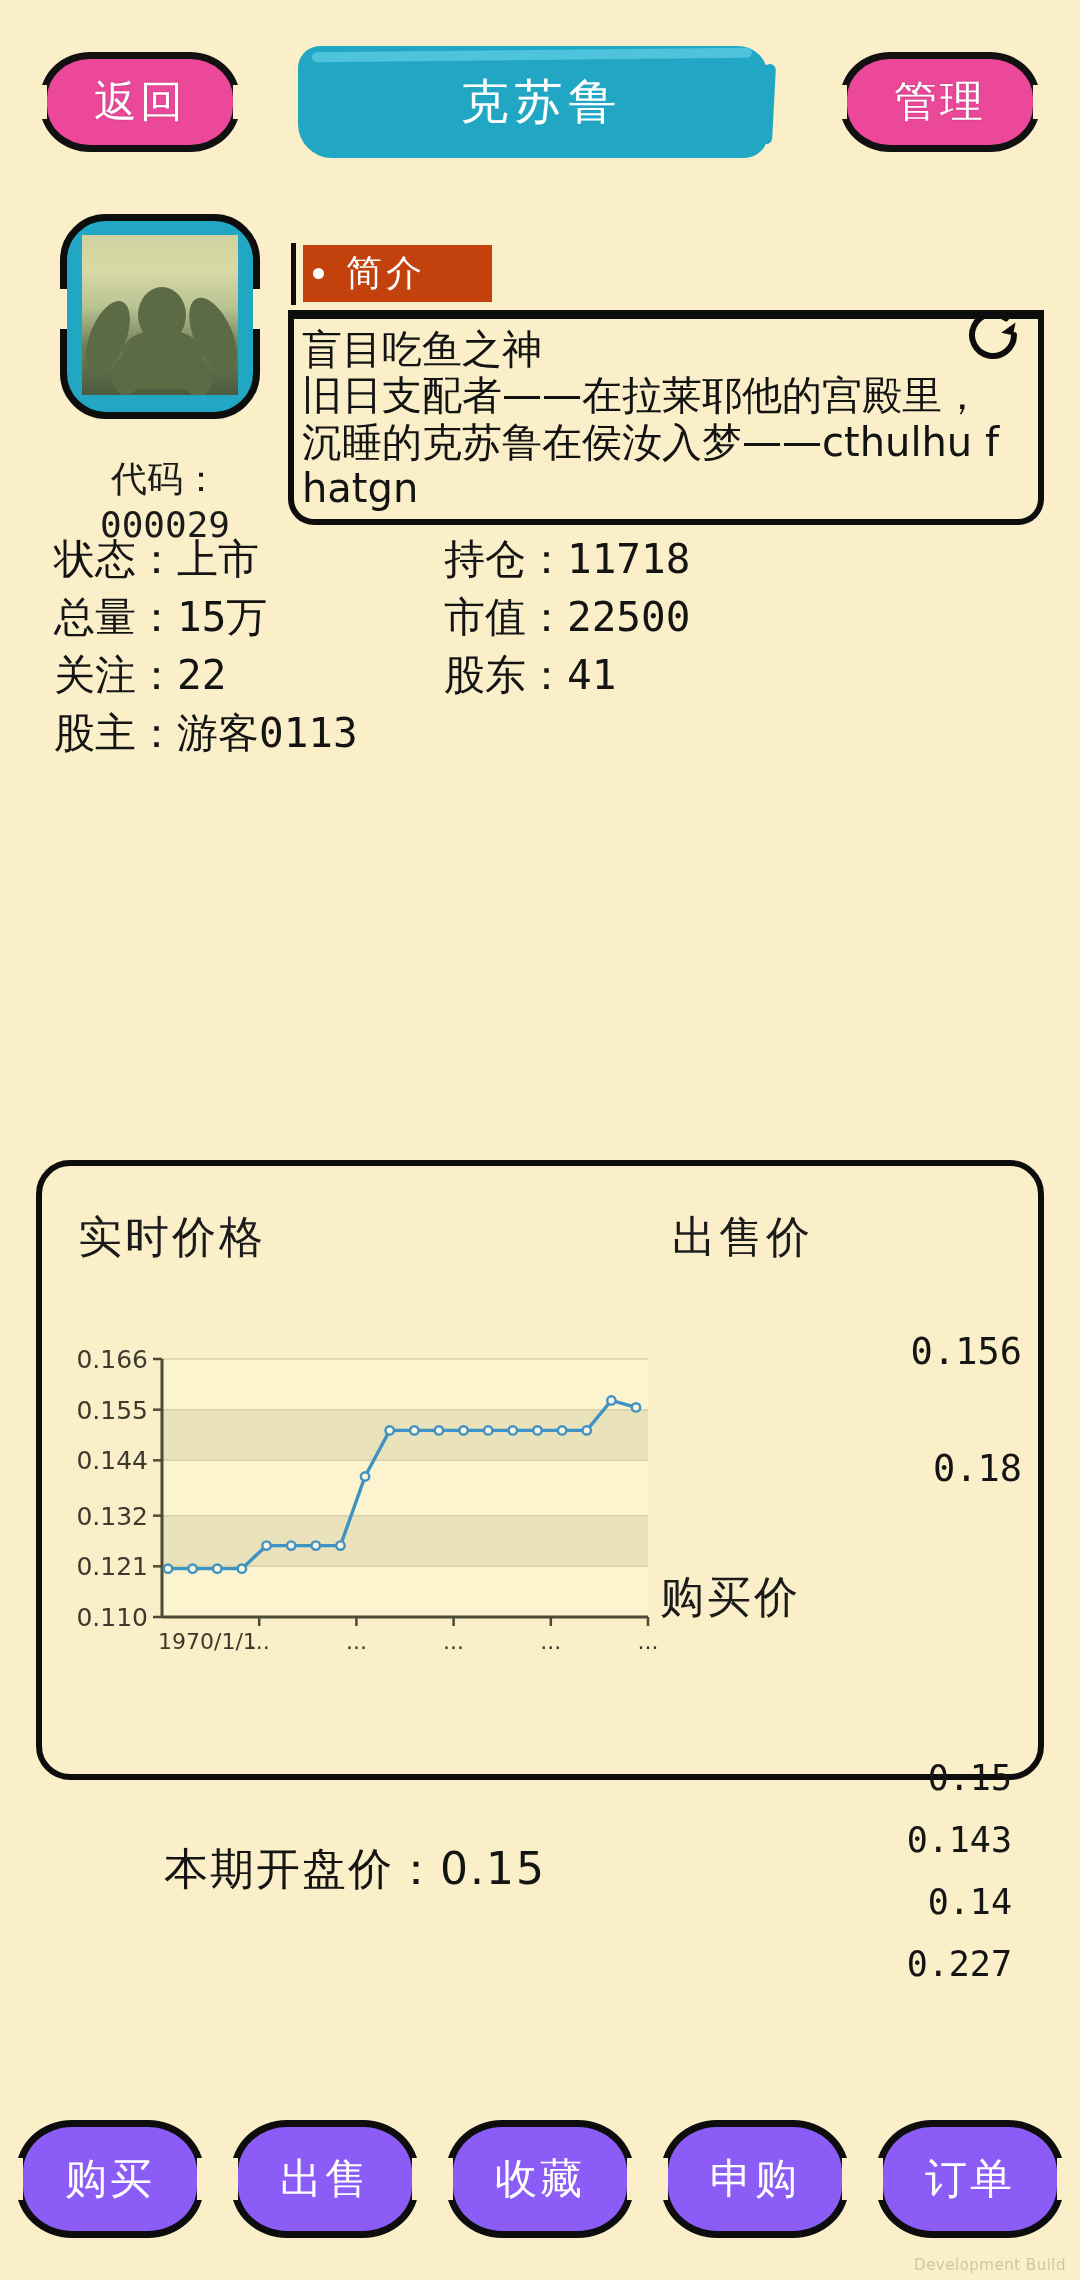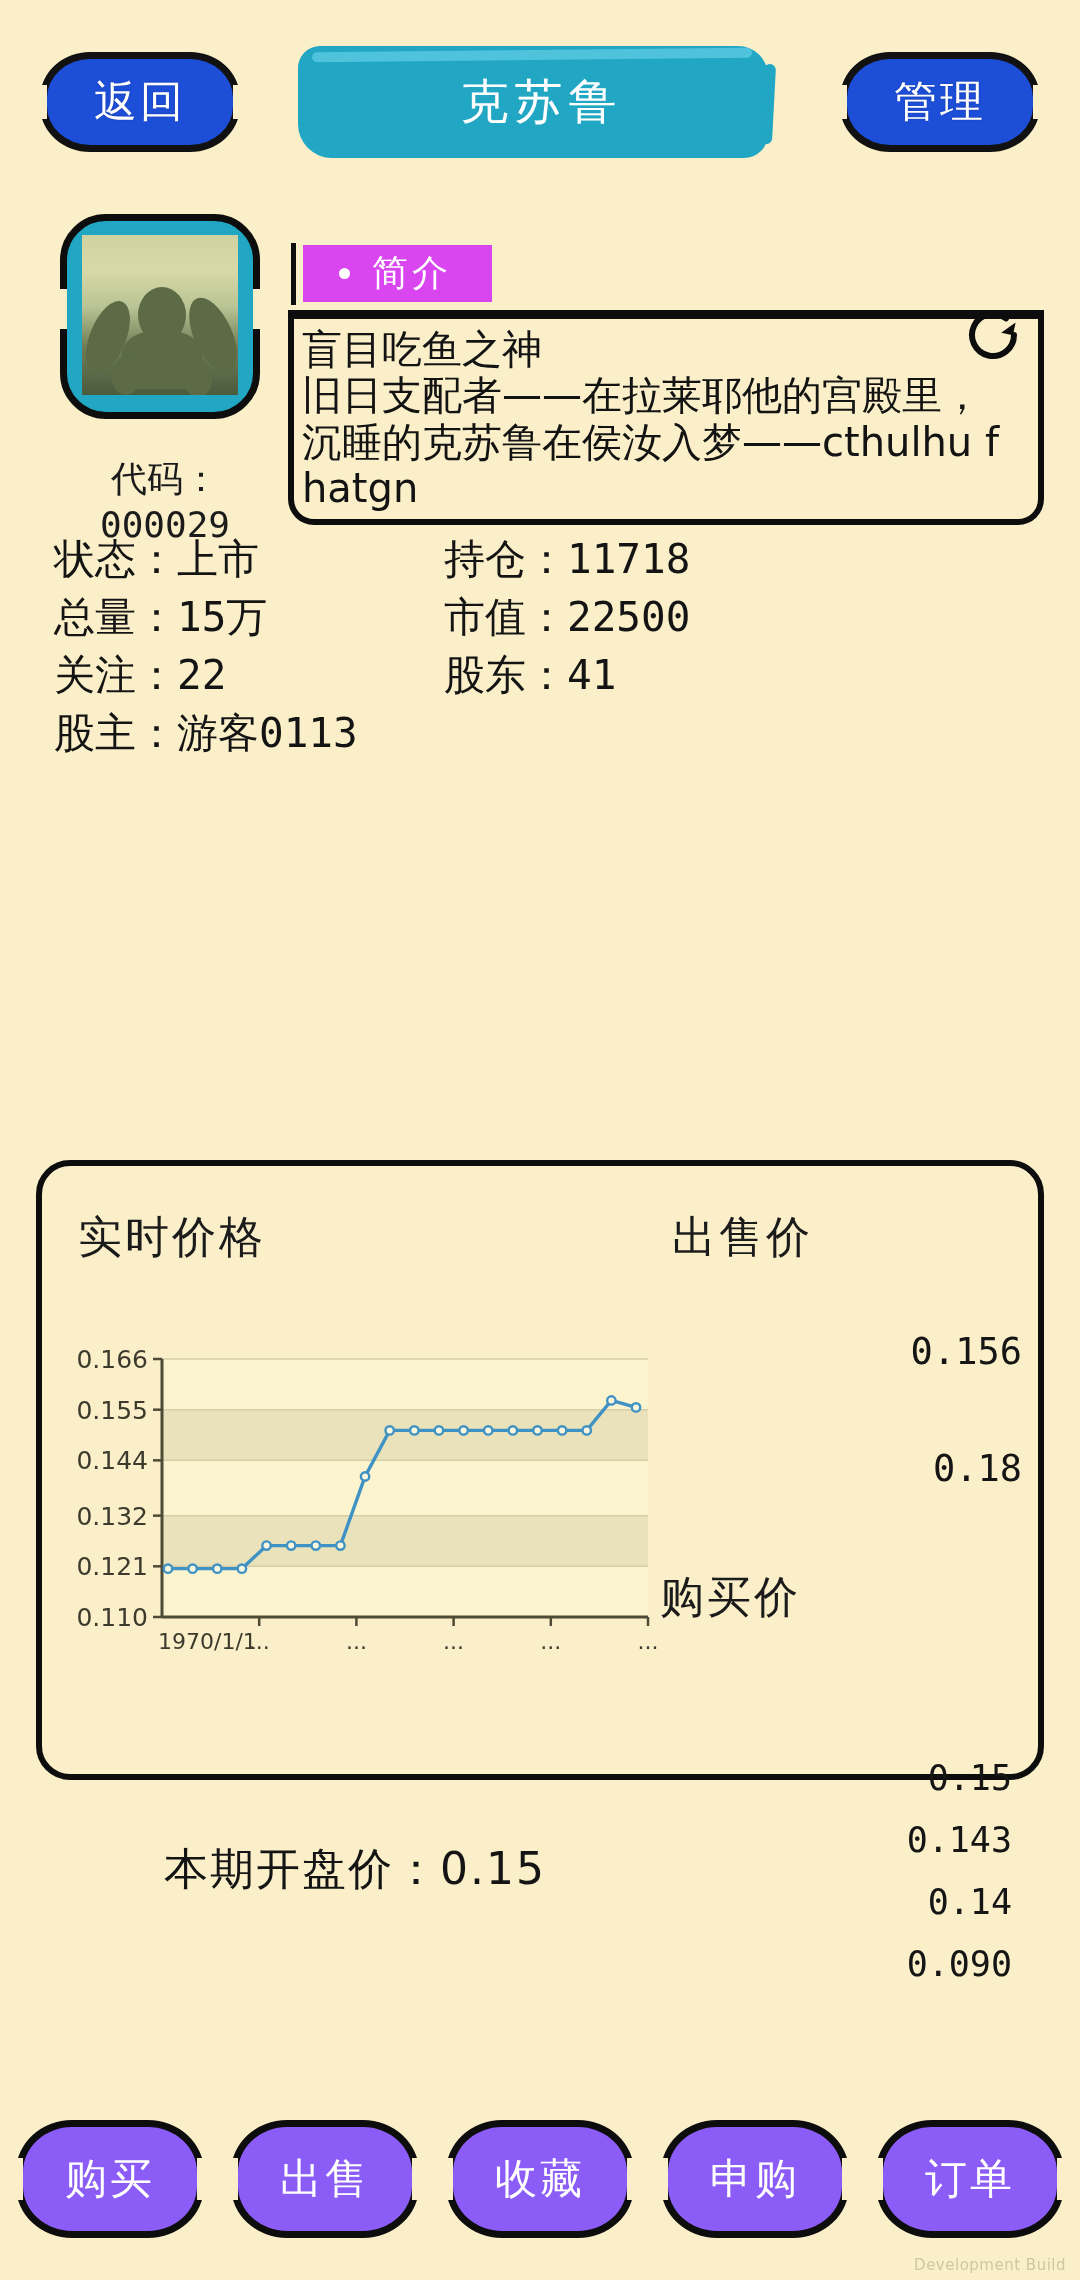--- a/index.html
+++ b/index.html
@@ -9,21 +9,21 @@
     font-family: "DejaVu Sans", "Liberation Sans", sans-serif;
     overflow: hidden;
   }
   #root { position: relative; width: 1080px; height: 2280px; }
 
   
   .topbar { position: absolute; top: 52px; left: 0; width: 1080px; height: 110px; }
 
   .pill-btn {
     position: absolute;
-    background: #1d4ed8;
+    background: #ec4899;
     border: 7px solid #111;
     border-radius: 50px / 46px;
     color: #ffffff;
     display: flex; align-items: center; justify-content: center;
     font-size: 43px; letter-spacing: 3px;
     text-shadow: 0 0 2px rgba(0,0,0,.25);
   }
   .pill-btn::before, .pill-btn::after {
     content: ""; position: absolute; background: #faefc8;
     width: 9px; height: 34px; top: 50%; transform: translateY(-50%);
@@ -74,22 +74,22 @@
 
   #code-line {
     position: absolute; left: 60px; top: 455px; width: 210px;
     text-align: center; font-size: 36px; color: #1b1b1b;
     font-family: "DejaVu Sans Mono", "Liberation Mono", monospace;
   }
 
   
   #desc-badge {
     position: absolute; left: 303px; top: 245px; width: 189px; height: 57px;
-    background: #d946ef; color: #fff; font-size: 36px;
-    display: flex; align-items: center; gap: 22px; padding-left: 36px;
+    background: #c2410c; color: #fff; font-size: 36px;
+    display: flex; align-items: center; gap: 22px; padding-left: 10px;
     letter-spacing: 4px;
   }
   #desc-badge .dot { width: 11px; height: 11px; border-radius: 50%; background:#fff; flex: none; }
   #desc-badge-tick {
     position: absolute; left: 291px; top: 243px; width: 5px; height: 62px; background:#0d0d0d;
   }
   #refresh-icon { position: absolute; right: 56px; top: 304px; width: 62px; height: 62px; }
 
   #desc-box {
     position: absolute; left: 288px; top: 310px; right: 36px; height: 215px;
@@ -296,21 +296,21 @@
   </div>
 
   <div class="price-col" id="sell-prices">
       <div>0.156</div>
       <div>0.18</div>
     </div>
   <div class="price-col" id="buy-prices">
       <div>0.15</div>
       <div>0.143</div>
       <div>0.14</div>
-      <div>0.090</div>
+      <div>0.227</div>
     </div>
 
   <div id="open-price">本期开盘价：0.15</div>
 
   <div id="bottombar">
     <div class="action-btn">
         <span>购买</span>
       </div>
     <div class="action-btn">
         <span>出售</span>

